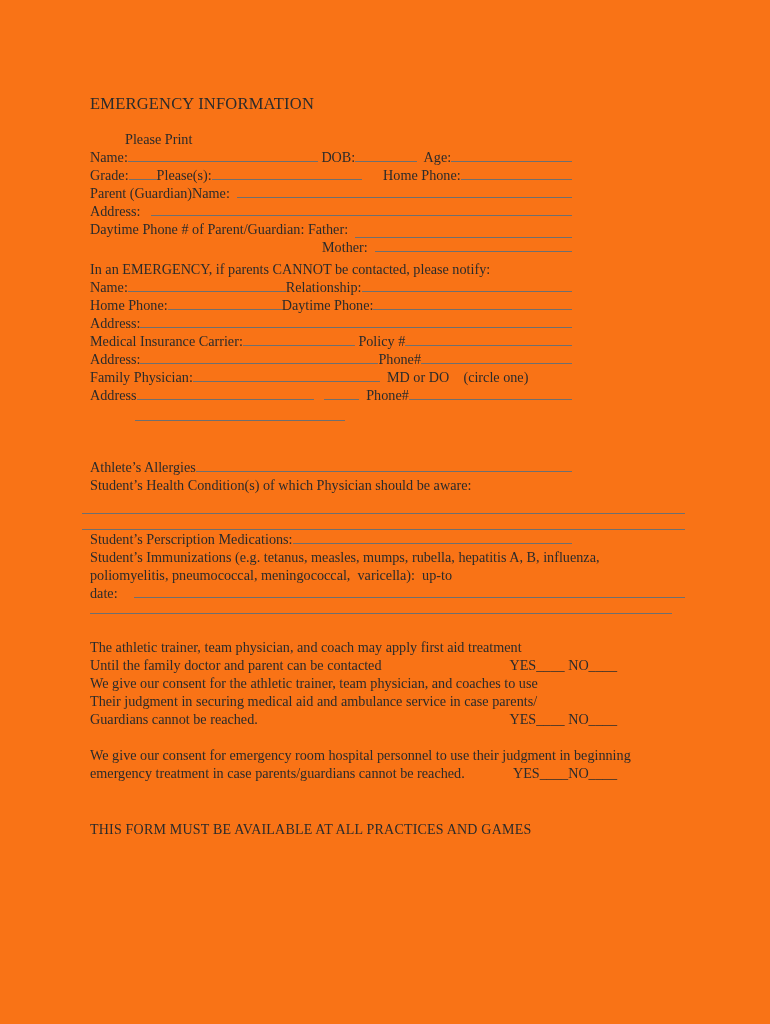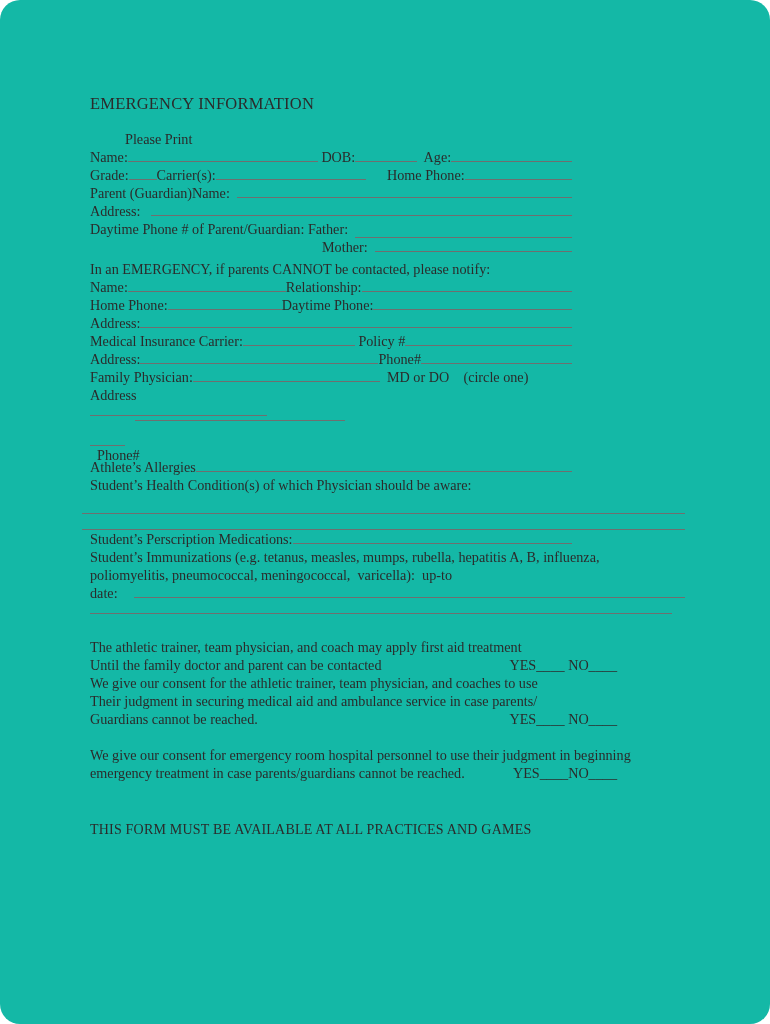--- a/index.html
+++ b/index.html
@@ -3,25 +3,24 @@
 <meta charset="utf-8">
 <style>
   :root {
     --ink: #2b2b2b;
     --rule: #6f6f6f;
   }
   * { margin: 0; padding: 0; box-sizing: border-box; }
   html, body { width: 770px; height: 1024px; background: #ffffff; overflow: hidden; }
   .page {
     width: 770px; height: 1024px;
-    background: #14b8a6;
+    background: #f97316;
     padding: 94px 0 0 90px;
     font-family: "Liberation Serif", "DejaVu Serif", serif;
     color: var(--ink);
-    border-radius: 20px;
   }
   .doc-title {
     font-size: 16.5px;
     font-weight: 400;
     line-height: 20px;
     letter-spacing: 0.2px;
     white-space: pre;
   }
   #form-lines { margin-top: 16px; }
   .line {
@@ -53,33 +52,33 @@
   }
 </style>
 </head>
 <body>
 
 <div class="page">
   <div class="doc-title">EMERGENCY INFORMATION</div>
   <div id="form-lines">
       <div class="line" style="margin-left: 35px;"><span class="t">Please Print</span></div>
       <div class="line" style="width: 482px;"><span class="t">Name:</span><span class="blank" style="width: 190px;"></span><span class="t"> DOB:</span><span class="blank" style="width: 62px;"></span><span class="t">  Age:</span><span class="blank flex"></span></div>
-      <div class="line" style="width: 482px;"><span class="t">Grade:</span><span class="blank" style="width: 28px;"></span><span class="t">Carrier(s):</span><span class="blank" style="width: 150px;"></span><span class="t">      Home Phone:</span><span class="blank flex"></span></div>
+      <div class="line" style="width: 482px;"><span class="t">Grade:</span><span class="blank" style="width: 28px;"></span><span class="t">Please(s):</span><span class="blank" style="width: 150px;"></span><span class="t">      Home Phone:</span><span class="blank flex"></span></div>
       <div class="line" style="width: 482px;"><span class="t">Parent (Guardian)Name:  </span><span class="blank flex"></span></div>
       <div class="line" style="width: 482px;"><span class="t">Address:   </span><span class="blank flex"></span></div>
       <div class="line" style="width: 482px; align-items: flex-end;"><span class="t">Daytime Phone # of Parent/Guardian: Father:  </span><span class="blank flex"></span></div>
       <div class="line" style="width: 250px; margin-left: 232px;"><span class="t">Mother:  </span><span class="blank flex"></span></div>
       <div class="line" style="margin-top: 4px;"><span class="t">In an EMERGENCY, if parents CANNOT be contacted, please notify:</span></div>
       <div class="line" style="width: 482px;"><span class="t">Name:</span><span class="blank" style="width: 158px;"></span><span class="t">Relationship:</span><span class="blank flex"></span></div>
       <div class="line" style="width: 482px;"><span class="t">Home Phone:</span><span class="blank" style="width: 114px;"></span><span class="t">Daytime Phone:</span><span class="blank flex"></span></div>
       <div class="line" style="width: 482px;"><span class="t">Address:</span><span class="blank flex"></span></div>
       <div class="line" style="width: 482px;"><span class="t">Medical Insurance Carrier:</span><span class="blank" style="width: 112px;"></span><span class="t"> Policy #</span><span class="blank flex"></span></div>
       <div class="line" style="width: 482px;"><span class="t">Address:</span><span class="blank" style="width: 238px;"></span><span class="t">Phone#</span><span class="blank flex"></span></div>
       <div class="line"><span class="t">Family Physician:</span><span class="blank" style="width: 187px;"></span><span class="t">  MD or DO    (circle one)</span></div>
-      <div class="line" style="width: 482px; flex-direction: column;"><span class="t">Address</span><span class="blank" style="width: 177px;"></span><span class="t">   </span><span class="blank" style="width: 35px;"></span><span class="t">  Phone#</span><span class="blank flex"></span></div>
+      <div class="line" style="width: 482px;"><span class="t">Address</span><span class="blank" style="width: 177px;"></span><span class="t">   </span><span class="blank" style="width: 35px;"></span><span class="t">  Phone#</span><span class="blank flex"></span></div>
       <div class="rule-line" style="width: 210px; margin-left: 45px; height: 17px;"></div>
       <div class="line" style="width: 482px; margin-top: 37px;"><span class="t">Athlete’s Allergies</span><span class="blank flex"></span></div>
       <div class="line"><span class="t">Student’s Health Condition(s) of which Physician should be aware:</span></div>
       <div class="rule-line" style="width: 603px; margin-left: -8px; height: 20px;"></div>
       <div class="rule-line" style="width: 603px; margin-left: -8px; height: 16px;"></div>
       <div class="line" style="width: 482px;"><span class="t">Student’s Perscription Medications:</span><span class="blank flex"></span></div>
       <div class="line"><span class="t">Student’s Immunizations (e.g. tetanus, measles, mumps, rubella, hepatitis A, B, influenza,</span></div>
       <div class="line"><span class="t">poliomyelitis, pneumococcal, meningococcal,  varicella):  up-to</span></div>
       <div class="line" style="width: 595px; gap: 16px;"><span class="t">date:</span><span class="blank flex"></span></div>
       <div class="line" style="width: 582px;"><span class="blank flex"></span></div>

